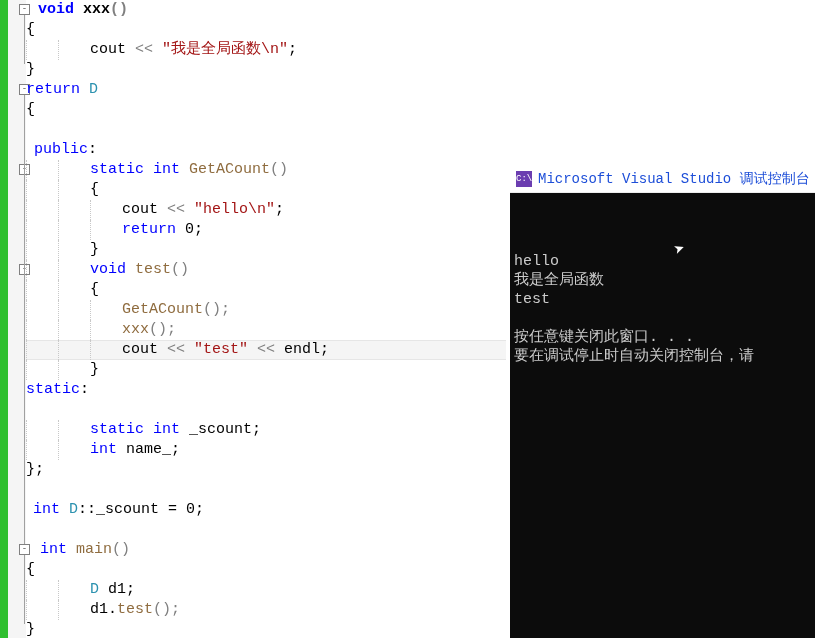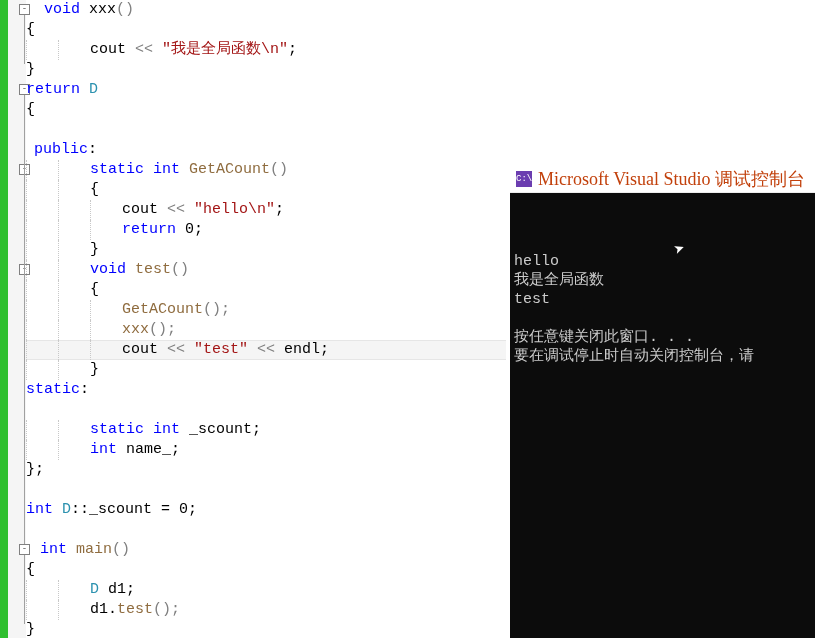--- a/index.html
+++ b/index.html
@@ -93,23 +93,23 @@
   .console-icon {
     width: 16px; height: 16px;
     background: #6b3db0;
     color: #ffffff;
     font-size: 9px;
     text-align: center;
     line-height: 16px;
     margin-right: 6px;
   }
   .console-title {
-    font-family: Liberation Serif, serif;
-    font-size: 18px;
-    color: #c2410c;
+    font-family: Liberation Mono, monospace;
+    font-size: 14px;
+    color: #1d4ed8;
     white-space: nowrap;
   }
   .console-body {
     background: #0c0c0c;
     color: #cccccc;
     height: 445px;
     padding: 2px 4px;
     font-family: SimSun, "Courier New", monospace;
     font-size: 15px;
     line-height: 19px;
@@ -139,21 +139,21 @@
       <div class="fold" style="top: 84px;">-</div>
       <div class="fold" style="top: 164px;">-</div>
       <div class="fold" style="top: 264px;">-</div>
       <div class="fold" style="top: 544px;">-</div>
       <div style="position: absolute; left: 16px; top: 15px; height: 49px; border-left: 1px solid rgb(160, 160, 160);"></div>
       <div style="position: absolute; left: 16px; top: 95px; height: 449px; border-left: 1px solid rgb(160, 160, 160);"></div>
       <div style="position: absolute; left: 16px; top: 555px; height: 69px; border-left: 1px solid rgb(160, 160, 160);"></div>
     </div>
   <div class="hl-line" style="top: 340px;"></div>
     <div class="code-area">
-      <div class="line" style="position: absolute; top: 0px; left: 0px;"><span style="margin-left: 18px;"><span class="kw">void</span><span> xxx</span><span class="gray">()</span></span></div>
+      <div class="line" style="position: absolute; top: 0px; left: 0px;"><span style="margin-left: 12px; font-weight: bold;"><span class="kw">void</span><span> xxx</span><span class="gray">()</span></span></div>
       <div class="line" style="position: absolute; top: 20px; left: 0px;"><span style="margin-left: 0px;"><span>{</span></span></div>
       <div class="line" style="position: absolute; top: 40px; left: 0px;"><span style="position: absolute; left: 0px; top: 0px; height: 20px; border-left: 1px dotted rgb(200, 200, 200);"></span><span style="position: absolute; left: 32px; top: 0px; height: 20px; border-left: 1px dotted rgb(200, 200, 200);"></span><span style="margin-left: 64px;"><span>cout </span><span class="gray">&lt;&lt;</span><span> </span><span class="str">"我是全局函数\n"</span><span>;</span></span></div>
       <div class="line" style="position: absolute; top: 60px; left: 0px;"><span style="margin-left: 0px;"><span>}</span></span></div>
       <div class="line" style="position: absolute; top: 80px; left: 0px;"><span style="margin-left: 0px;"><span class="kw">return</span><span> </span><span class="type">D</span></span></div>
       <div class="line" style="position: absolute; top: 100px; left: 0px;"><span style="margin-left: 0px;"><span>{</span></span></div>
       <div class="line" style="position: absolute; top: 120px; left: 0px;"><span style="margin-left: 0px;"></span></div>
       <div class="line" style="position: absolute; top: 140px; left: 0px;"><span style="margin-left: 8px;"><span class="kw">public</span><span>:</span></span></div>
       <div class="line" style="position: absolute; top: 160px; left: 0px;"><span style="position: absolute; left: 0px; top: 0px; height: 20px; border-left: 1px dotted rgb(200, 200, 200);"></span><span style="position: absolute; left: 32px; top: 0px; height: 20px; border-left: 1px dotted rgb(200, 200, 200);"></span><span style="margin-left: 64px;"><span class="kw">static</span><span> </span><span class="kw">int</span><span> </span><span class="brown">GetACount</span><span class="gray">()</span></span></div>
       <div class="line" style="position: absolute; top: 180px; left: 0px;"><span style="position: absolute; left: 0px; top: 0px; height: 20px; border-left: 1px dotted rgb(200, 200, 200);"></span><span style="position: absolute; left: 32px; top: 0px; height: 20px; border-left: 1px dotted rgb(200, 200, 200);"></span><span style="margin-left: 64px;"><span>{</span></span></div>
       <div class="line" style="position: absolute; top: 200px; left: 0px;"><span style="position: absolute; left: 0px; top: 0px; height: 20px; border-left: 1px dotted rgb(200, 200, 200);"></span><span style="position: absolute; left: 32px; top: 0px; height: 20px; border-left: 1px dotted rgb(200, 200, 200);"></span><span style="position: absolute; left: 64px; top: 0px; height: 20px; border-left: 1px dotted rgb(200, 200, 200);"></span><span style="margin-left: 96px;"><span>cout </span><span class="gray">&lt;&lt;</span><span> </span><span class="str">"hello\n"</span><span>;</span></span></div>
@@ -164,21 +164,21 @@
       <div class="line" style="position: absolute; top: 300px; left: 0px;"><span style="position: absolute; left: 0px; top: 0px; height: 20px; border-left: 1px dotted rgb(200, 200, 200);"></span><span style="position: absolute; left: 32px; top: 0px; height: 20px; border-left: 1px dotted rgb(200, 200, 200);"></span><span style="position: absolute; left: 64px; top: 0px; height: 20px; border-left: 1px dotted rgb(200, 200, 200);"></span><span style="margin-left: 96px;"><span class="brown">GetACount</span><span class="gray">();</span></span></div>
       <div class="line" style="position: absolute; top: 320px; left: 0px;"><span style="position: absolute; left: 0px; top: 0px; height: 20px; border-left: 1px dotted rgb(200, 200, 200);"></span><span style="position: absolute; left: 32px; top: 0px; height: 20px; border-left: 1px dotted rgb(200, 200, 200);"></span><span style="position: absolute; left: 64px; top: 0px; height: 20px; border-left: 1px dotted rgb(200, 200, 200);"></span><span style="margin-left: 96px;"><span class="brown">xxx</span><span class="gray">();</span></span></div>
       <div class="line" style="position: absolute; top: 340px; left: 0px;"><span style="position: absolute; left: 0px; top: 0px; height: 20px; border-left: 1px dotted rgb(200, 200, 200);"></span><span style="position: absolute; left: 32px; top: 0px; height: 20px; border-left: 1px dotted rgb(200, 200, 200);"></span><span style="position: absolute; left: 64px; top: 0px; height: 20px; border-left: 1px dotted rgb(200, 200, 200);"></span><span style="margin-left: 96px;"><span>cout </span><span class="gray">&lt;&lt;</span><span> </span><span class="str">"test"</span><span> </span><span class="gray">&lt;&lt;</span><span> endl;</span></span></div>
       <div class="line" style="position: absolute; top: 360px; left: 0px;"><span style="position: absolute; left: 0px; top: 0px; height: 20px; border-left: 1px dotted rgb(200, 200, 200);"></span><span style="position: absolute; left: 32px; top: 0px; height: 20px; border-left: 1px dotted rgb(200, 200, 200);"></span><span style="margin-left: 64px;"><span>}</span></span></div>
       <div class="line" style="position: absolute; top: 380px; left: 0px;"><span style="margin-left: 0px;"><span class="kw">static</span><span>:</span></span></div>
       <div class="line" style="position: absolute; top: 400px; left: 0px;"><span style="margin-left: 0px;"></span></div>
       <div class="line" style="position: absolute; top: 420px; left: 0px;"><span style="position: absolute; left: 0px; top: 0px; height: 20px; border-left: 1px dotted rgb(200, 200, 200);"></span><span style="position: absolute; left: 32px; top: 0px; height: 20px; border-left: 1px dotted rgb(200, 200, 200);"></span><span style="margin-left: 64px;"><span class="kw">static</span><span> </span><span class="kw">int</span><span> _scount;</span></span></div>
       <div class="line" style="position: absolute; top: 440px; left: 0px;"><span style="position: absolute; left: 0px; top: 0px; height: 20px; border-left: 1px dotted rgb(200, 200, 200);"></span><span style="position: absolute; left: 32px; top: 0px; height: 20px; border-left: 1px dotted rgb(200, 200, 200);"></span><span style="margin-left: 64px;"><span class="kw">int</span><span> name_;</span></span></div>
       <div class="line" style="position: absolute; top: 460px; left: 0px;"><span style="margin-left: 0px;"><span>};</span></span></div>
       <div class="line" style="position: absolute; top: 480px; left: 0px;"><span style="margin-left: 0px;"></span></div>
-      <div class="line" style="position: absolute; top: 500px; left: 0px;"><span style="margin-left: 0px;"><span class="kw">int</span><span> </span><span class="type">D</span><span>::_scount = 0;</span></span></div>
+      <div class="line" style="position: absolute; top: 500px; left: 7px;"><span style="margin-left: 0px;"><span class="kw">int</span><span> </span><span class="type">D</span><span>::_scount = 0;</span></span></div>
       <div class="line" style="position: absolute; top: 520px; left: 0px;"><span style="margin-left: 0px;"></span></div>
       <div class="line" style="position: absolute; top: 540px; left: 0px;"><span style="margin-left: 14px;"><span class="kw">int</span><span> </span><span class="brown">main</span><span class="gray">()</span></span></div>
       <div class="line" style="position: absolute; top: 560px; left: 0px;"><span style="margin-left: 0px;"><span>{</span></span></div>
       <div class="line" style="position: absolute; top: 580px; left: 0px;"><span style="position: absolute; left: 0px; top: 0px; height: 20px; border-left: 1px dotted rgb(200, 200, 200);"></span><span style="position: absolute; left: 32px; top: 0px; height: 20px; border-left: 1px dotted rgb(200, 200, 200);"></span><span style="margin-left: 64px;"><span class="type">D</span><span> d1;</span></span></div>
       <div class="line" style="position: absolute; top: 600px; left: 0px;"><span style="position: absolute; left: 0px; top: 0px; height: 20px; border-left: 1px dotted rgb(200, 200, 200);"></span><span style="position: absolute; left: 32px; top: 0px; height: 20px; border-left: 1px dotted rgb(200, 200, 200);"></span><span style="margin-left: 64px;"><span>d1.</span><span class="brown">test</span><span class="gray">();</span></span></div>
       <div class="line" style="position: absolute; top: 620px; left: 0px;"><span style="margin-left: 0px;"><span>}</span></span></div>
     </div>
 </div>
 
 <div class="console-window">

